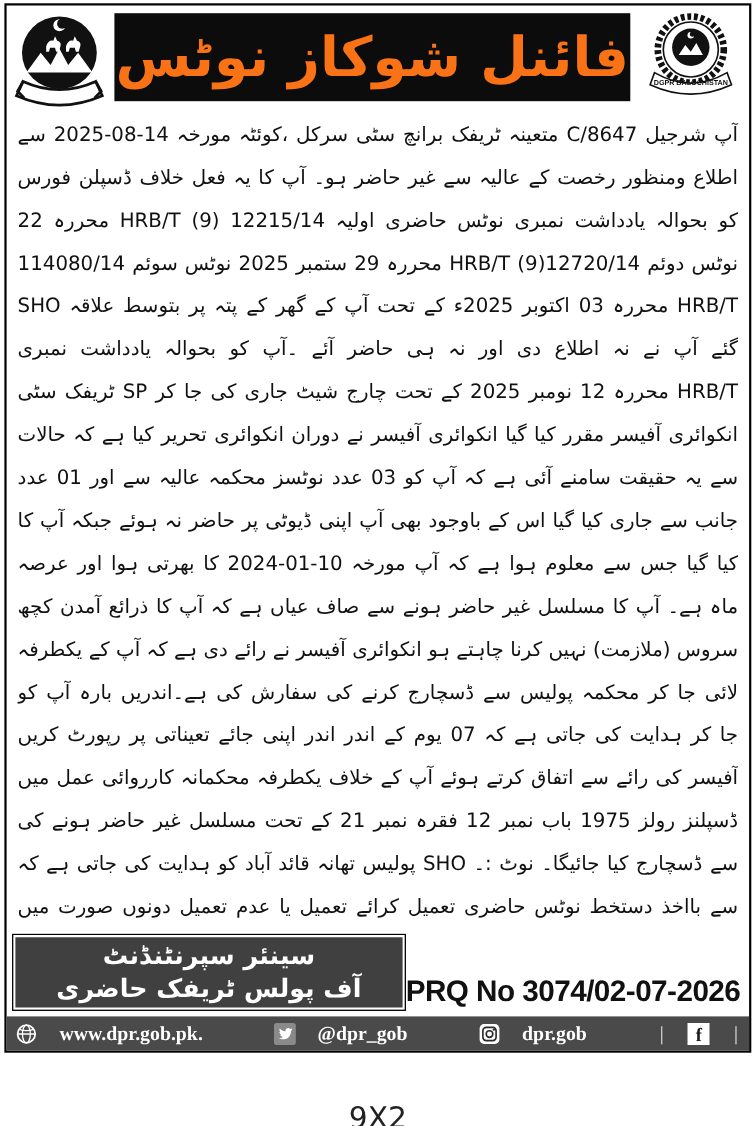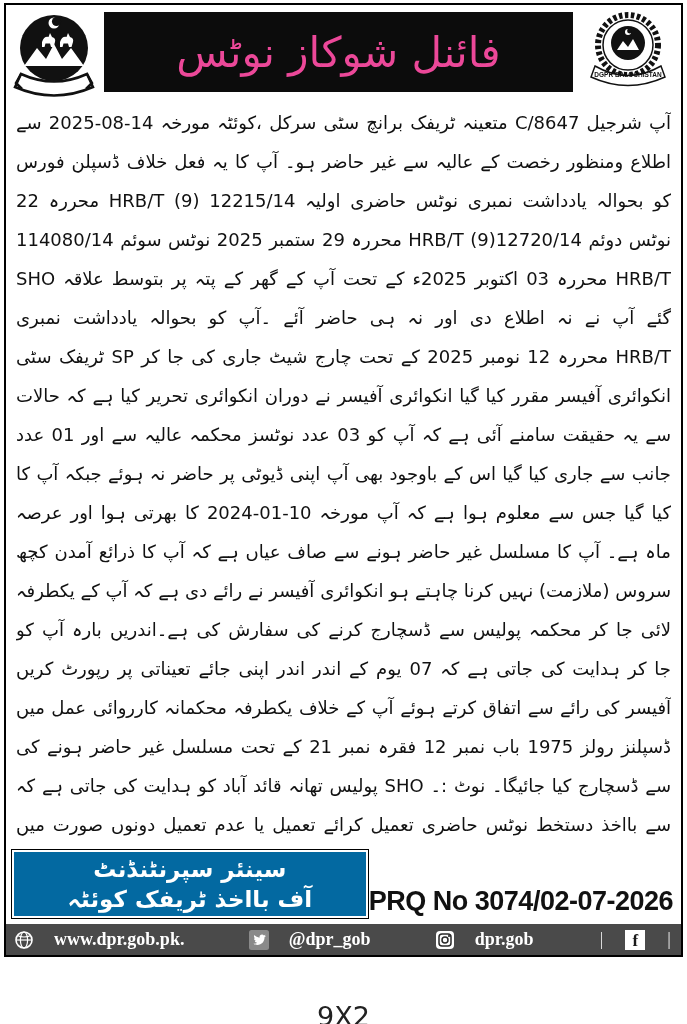--- a/index.html
+++ b/index.html
@@ -26,23 +26,23 @@
   .title-banner {
     flex: 1 1 auto;
     background: #0c0c0c;
     height: 80px;
     margin: 2px 8px 0 8px;
     display: flex;
     align-items: center;
     justify-content: center;
   }
   .title-banner .title {
-    color: #ec4899;
-    font-weight: normal;
-    font-size: 42px;
+    color: #f97316;
+    font-weight: bold;
+    font-size: 50px;
     direction: rtl;
     white-space: nowrap;
   }
   
   .notice-body { padding: 4px 10px 0 10px; }
   .line {
     margin: 0;
     direction: rtl;
     text-align: justify;
     text-align-last: justify;
@@ -54,21 +54,21 @@
   }
   
   .bottom-row {
     display: flex;
     justify-content: space-between;
     align-items: flex-end;
     padding: 8px 8px 5px 5px;
     height: 80px;
   }
   .signature-box {
-    background: #0369a1;
+    background: #404040;
     color: #fff;
     width: 370px;
     padding: 4px 8px;
     direction: rtl;
     text-align: center;
     font-weight: bold;
     font-size: 23px;
     line-height: 30px;
     border: 1px solid #000;
     box-shadow: 0 0 0 2px #fff inset;
@@ -167,21 +167,21 @@
     <p class="line">جا کر ہدایت کی جاتی ہے کہ 07 یوم کے اندر اندر اپنی جائے تعیناتی پر رپورٹ کریں بصورت دیگر انکوائری</p>
     <p class="line">آفیسر کی رائے سے اتفاق کرتے ہوئے آپ کے خلاف یکطرفہ محکمانہ کارروائی عمل میں لاتے ہوئے پولیس</p>
     <p class="line">ڈسپلنز رولز 1975 باب نمبر 12 فقرہ نمبر 21 کے تحت مسلسل غیر حاضر ہونے کی پاداش میں محکمہ پولیس</p>
     <p class="line">سے ڈسچارج کیا جائیگا۔ نوٹ :۔ SHO پولیس تھانہ قائد آباد کو ہدایت کی جاتی ہے کہ مذکورہ کانسٹیبل</p>
     <p class="line">سے بااخذ دستخط نوٹس حاضری تعمیل کرائے تعمیل یا عدم تعمیل دونوں صورت میں رپورٹ دیں ۔</p>
   </div>
 
   <div class="bottom-row">
     <div class="signature-box">
       <div>سینئر سپرنٹنڈنٹ</div>
-      <div>آف بااخذ ٹریفک کوئٹہ</div>
+      <div>آف پولس ٹریفک حاضری</div>
     </div>
     <div class="prq">PRQ No 3074/02-07-2026</div>
   </div>
 
   <div class="footer-bar">
 
     <span class="footer-item">
       <svg width="20" height="20" viewBox="0 0 20 20">
         <circle cx="10" cy="10" r="8" fill="none" stroke="#fff" stroke-width="1.6"></circle>
         <ellipse cx="10" cy="10" rx="3.6" ry="8" fill="none" stroke="#fff" stroke-width="1.2"></ellipse>

